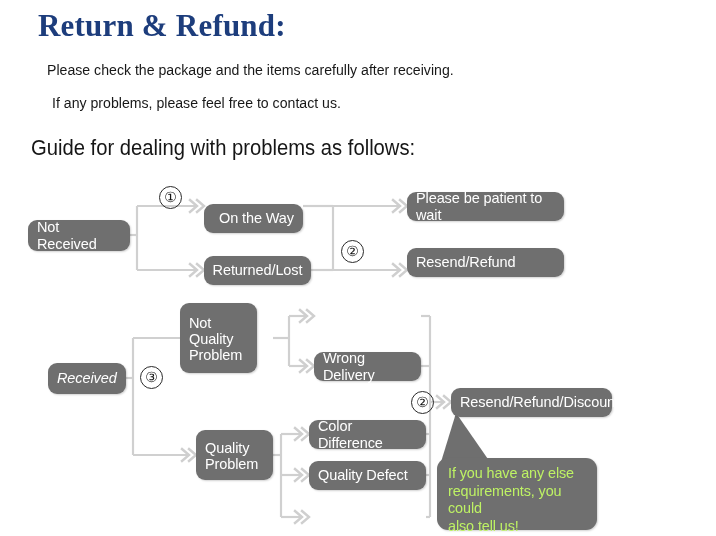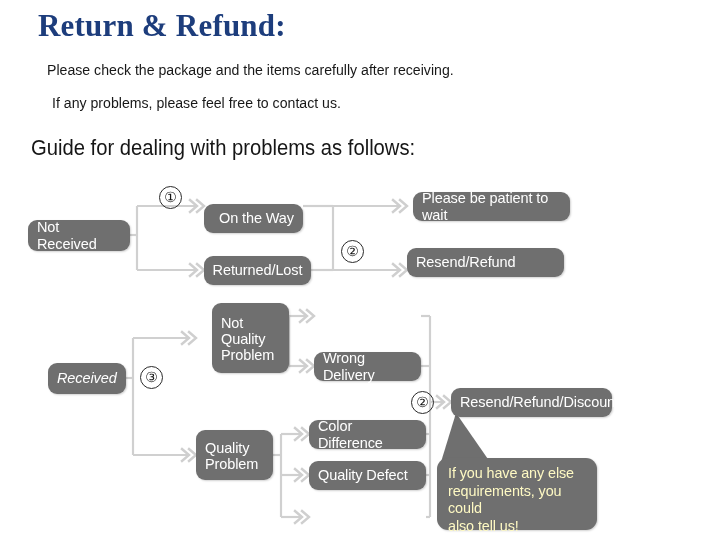--- a/index.html
+++ b/index.html
@@ -105,21 +105,21 @@
     align-items: center;
     justify-content: center;
     background: transparent;
     line-height: 1;
   }
 
   
   .bubble {
     position: absolute;
     background: #6f6f6f;
-    color: #fef9c3;
+    color: #bef264;
     border-radius: 11px;
     font-family: "Liberation Sans", sans-serif;
     font-size: 14.4px;
     line-height: 1.22;
     padding: 7px 10px 7px 11px;
     box-sizing: border-box;
     box-shadow: 1px 1px 2px rgba(0,0,0,0.18);
     letter-spacing: -0.1px;
   }
 
@@ -240,33 +240,33 @@
     </div>
 
     <div class="node" style="left:204px; top:192px; width:99px; height:29px; justify-content:flex-end;margin-top:12px;">
       <span>On the Way</span>
     </div>
 
     <div class="node" style="left:204px; top:256px; width:107px; height:29px; justify-content:center;">
       <span>Returned/Lost</span>
     </div>
 
-    <div class="node" style="left:407px; top:192px; width:157px; height:29px; justify-content:center;margin-left:6px;">
+    <div class="node" style="left:407px; top:192px; width:157px; height:29px; justify-content:center;">
       <span>Please be patient to wait</span>
     </div>
 
     <div class="node" style="left:407px; top:248px; width:157px; height:29px;">
       <span>Resend/Refund</span>
     </div>
 
     <div class="node" style="left:48px; top:363px; width:78px; height:31px; font-style:italic;">
       <span>Received</span>
     </div>
 
-    <div class="node multiline" style="left:212px; top:303px; width:77px; height:70px;">
+    <div class="node multiline" style="left:180px; top:303px; width:77px; height:70px;">
       <span>Not
 Quality
 Problem</span>
     </div>
 
     <div class="node multiline" style="left:196px; top:430px; width:77px; height:50px;">
       <span>Quality
 Problem</span>
     </div>
 

